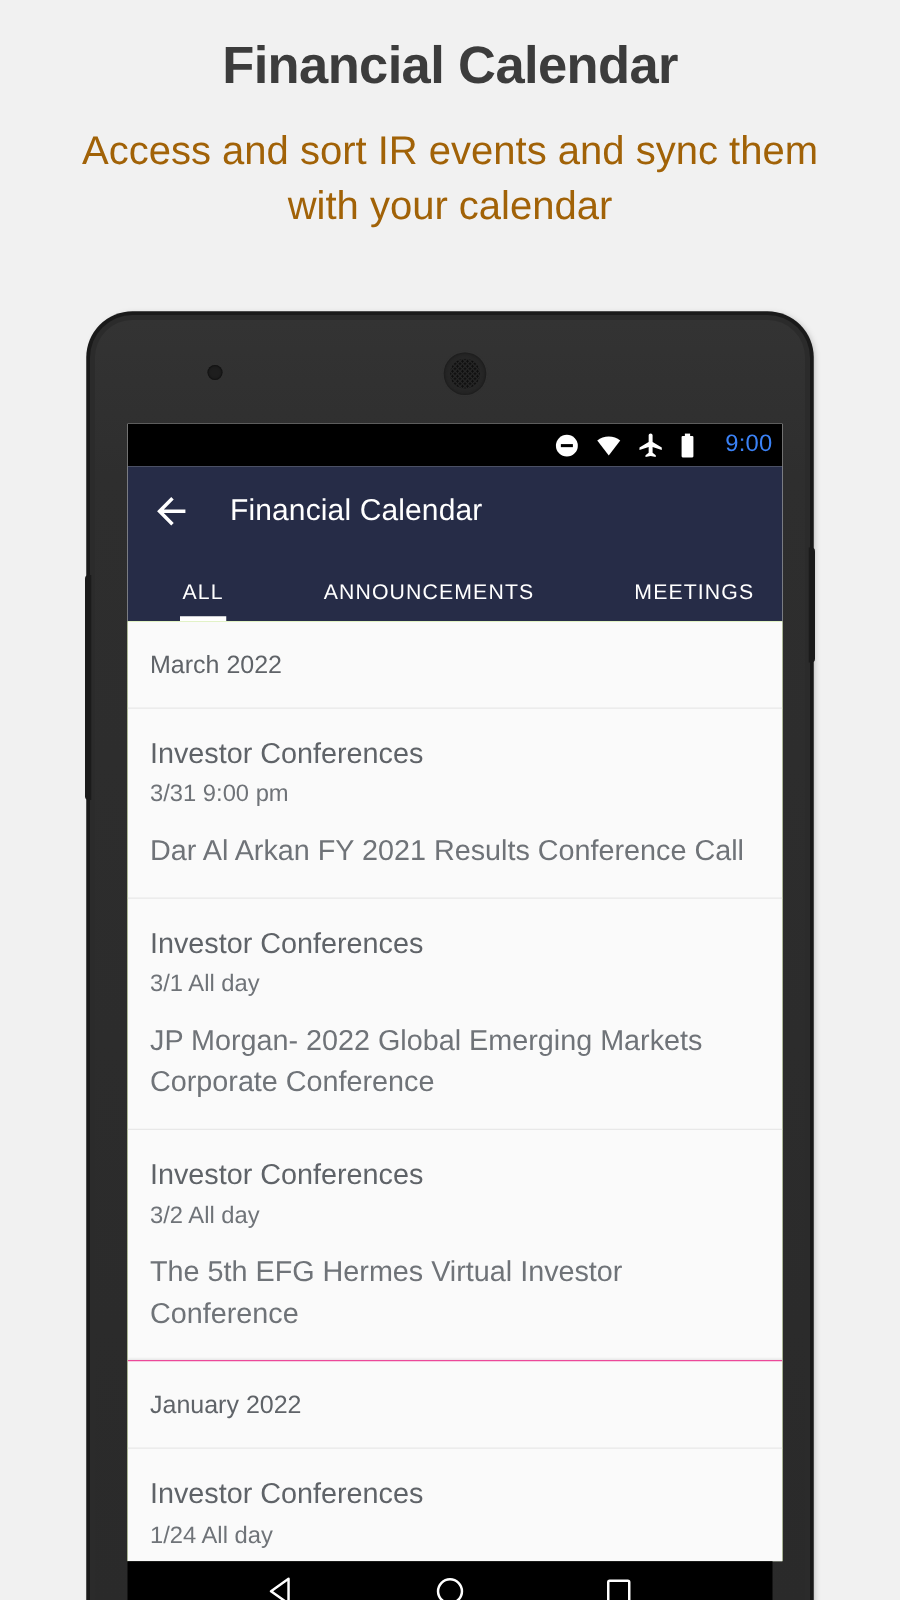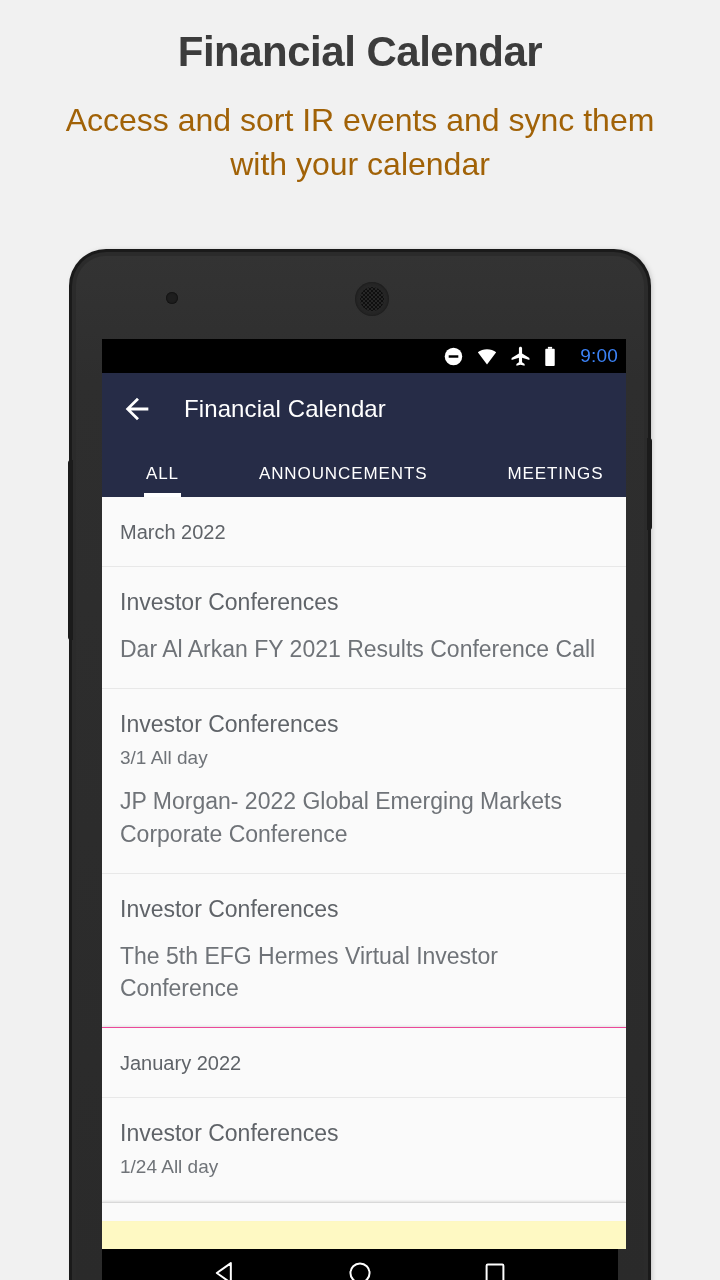--- a/index.html
+++ b/index.html
@@ -184,21 +184,21 @@
   .tab.active::after {
     content: "";
     position: absolute;
     left: -2px; right: -2px; bottom: 0;
     height: 4px;
     background: #ffffff;
   }
 
   
   .list {
-    background: #fef9c3;
+    background: #bef264;
     height: 752px;
     overflow: hidden;
   }
   .group {
     background: #fafafa;
   }
   .group + .group {
     border-top: 1px solid #ec4899;
     box-shadow: 0 -1px 2px rgba(0,0,0,.10);
   }
@@ -309,31 +309,33 @@
         </div>
       </div>
 
       <div class="list">
 
         <div class="group">
           <div class="month-header">March 2022</div>
 
           <div class="event">
             <div class="event-type">Investor Conferences</div>
+            <div class="event-date">3/31 9:00 pm</div>
             <div class="event-desc">Dar Al Arkan FY 2021 Results Conference Call</div>
           </div>
 
           <div class="event">
             <div class="event-type">Investor Conferences</div>
             <div class="event-date">3/1 All day</div>
             <div class="event-desc">JP Morgan- 2022 Global Emerging Markets Corporate Conference</div>
           </div>
 
           <div class="event">
             <div class="event-type">Investor Conferences</div>
+            <div class="event-date">3/2 All day</div>
             <div class="event-desc">The 5th EFG Hermes Virtual Investor Conference</div>
           </div>
         </div>
 
         <div class="group">
           <div class="month-header">January 2022</div>
 
           <div class="event">
             <div class="event-type">Investor Conferences</div>
             <div class="event-date">1/24 All day</div>

